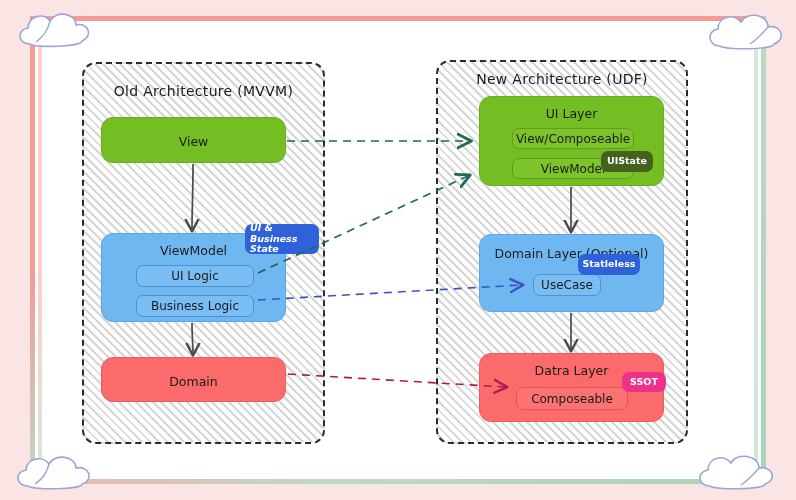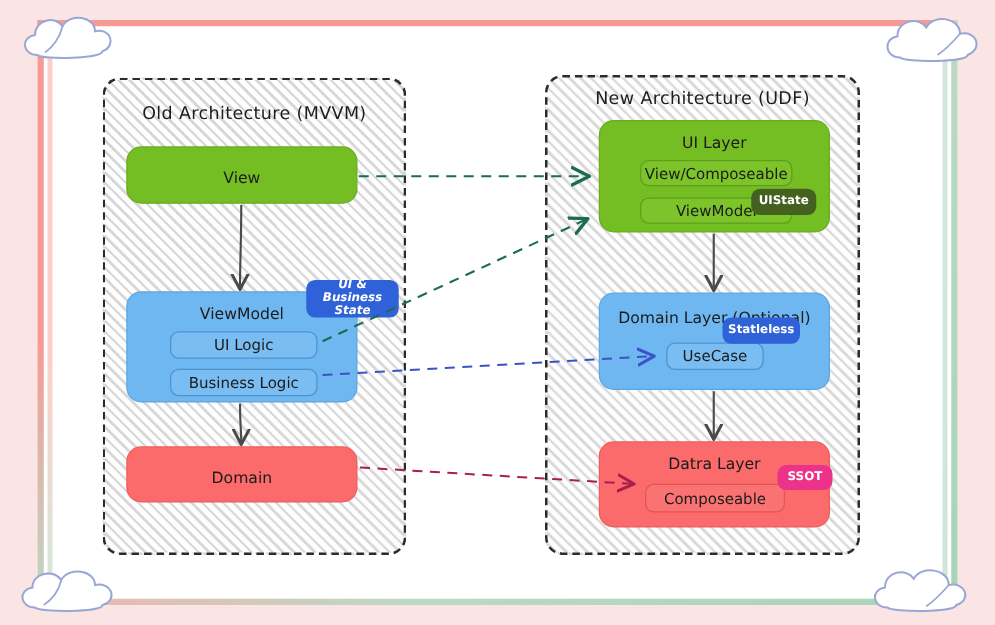--- a/index.html
+++ b/index.html
@@ -121,21 +121,20 @@
     font-size: 12px;
     color: #1b1b1b;
   }
   .badge {
     position: absolute;
     box-sizing: border-box;
     border-radius: 7px;
     display: flex;
     align-items: center;
     justify-content: center;
-    text-align: center;
     font-size: 9.5px;
     font-weight: bold;
     color: #ffffff;
     line-height: 1.15;
     padding: 2px 5px;
   }
   .green-fill { background: #74bd22; border: 1px solid #6aad1e; }
   .green-sub  { background: #7cc42a; border: 1px solid #5f9e1c; }
   .green-badge{ background: #44611f; }
   
@@ -214,21 +213,21 @@
 
   <div class="node green-fill" id="node-ui-layer" style="left:479px; top:96px; width:185px; height:90px;">
     <div class="node-label" style="top:9px;">UI Layer</div>
     <div class="subnode green-sub" style="left:32px; top:31px; width:122px; height:21px;">View/Composeable</div>
     <div class="subnode green-sub" style="left:32px; top:61px; width:122px; height:21px;">ViewModel</div>
   </div>
   <div class="badge green-badge" style="left:601px; top:151px; width:52px; height:21px;">UIState</div>
 
   <div class="node blue-fill" id="node-domain-layer" style="left:479px; top:234px; width:185px; height:78px;">
     <div class="node-label" style="top:11px;">Domain Layer (Optional)</div>
-    <div class="subnode blue-sub" style="left:53px; top:39px; width:78px; height:22px;">UseCase</div>
+    <div class="subnode blue-sub" style="left:53px; top:39px; width:68px; height:22px;">UseCase</div>
   </div>
   <div class="badge blue-badge" style="left:578px; top:254px; width:62px; height:21px;">Statleless</div>
 
   <div class="node red-fill" id="node-data-layer" style="left:479px; top:353px; width:185px; height:69px;">
     <div class="node-label" style="top:9px;">Datra Layer</div>
     <div class="subnode red-sub" style="left:36px; top:33px; width:112px; height:23px;">Composeable</div>
   </div>
   <div class="badge red-badge" style="left:594px; top:372px; width:44px; height:20px;margin-left:28px;">SSOT</div>
 
   <svg class="arrows">

